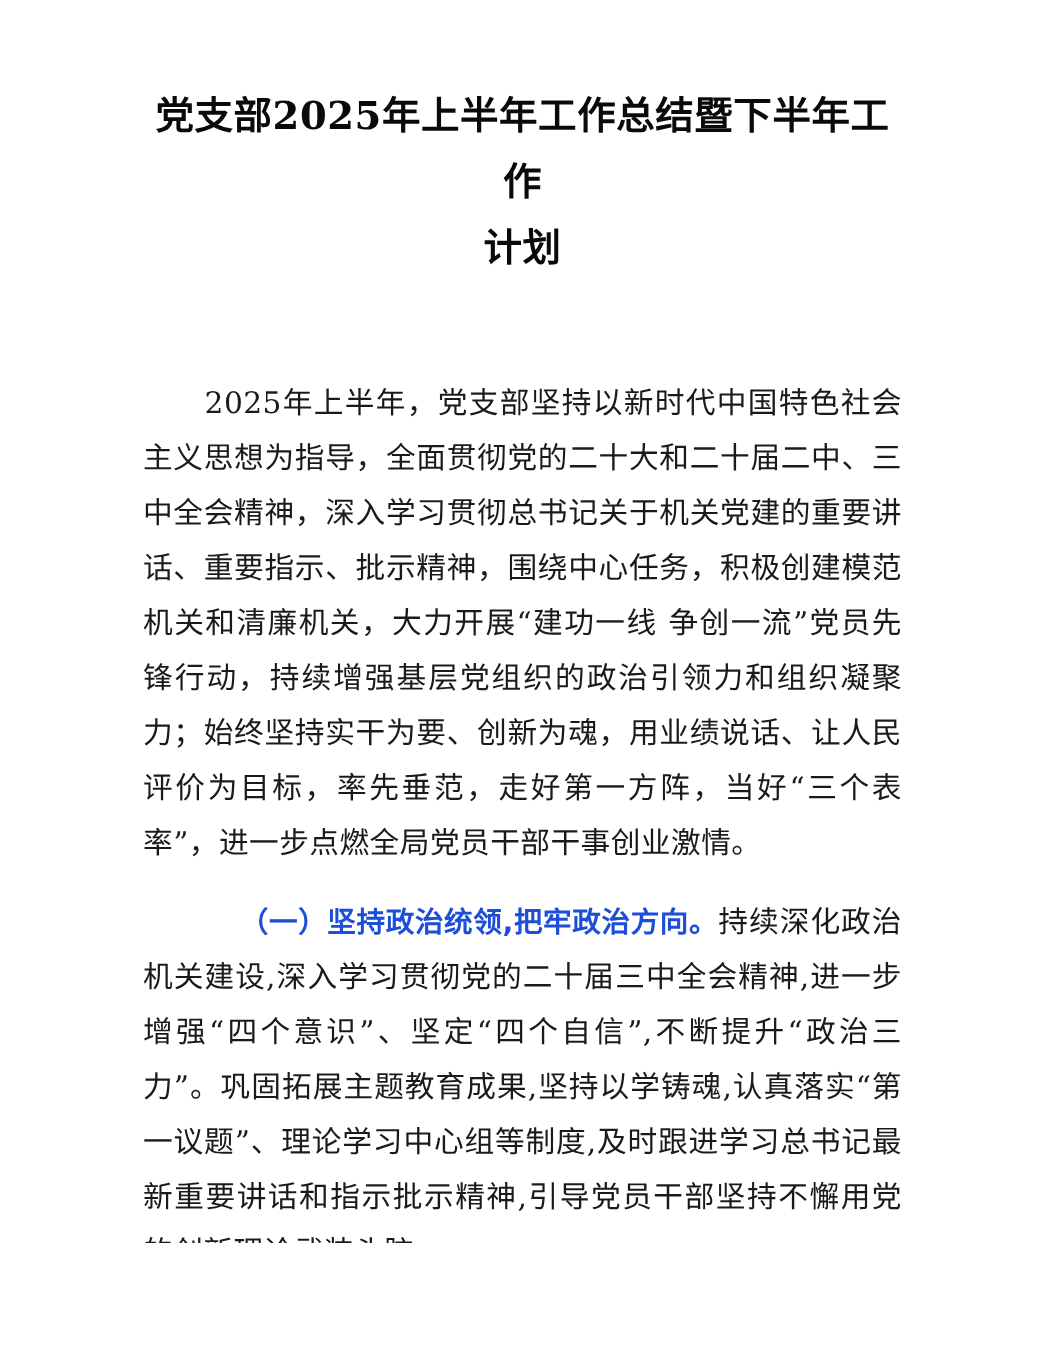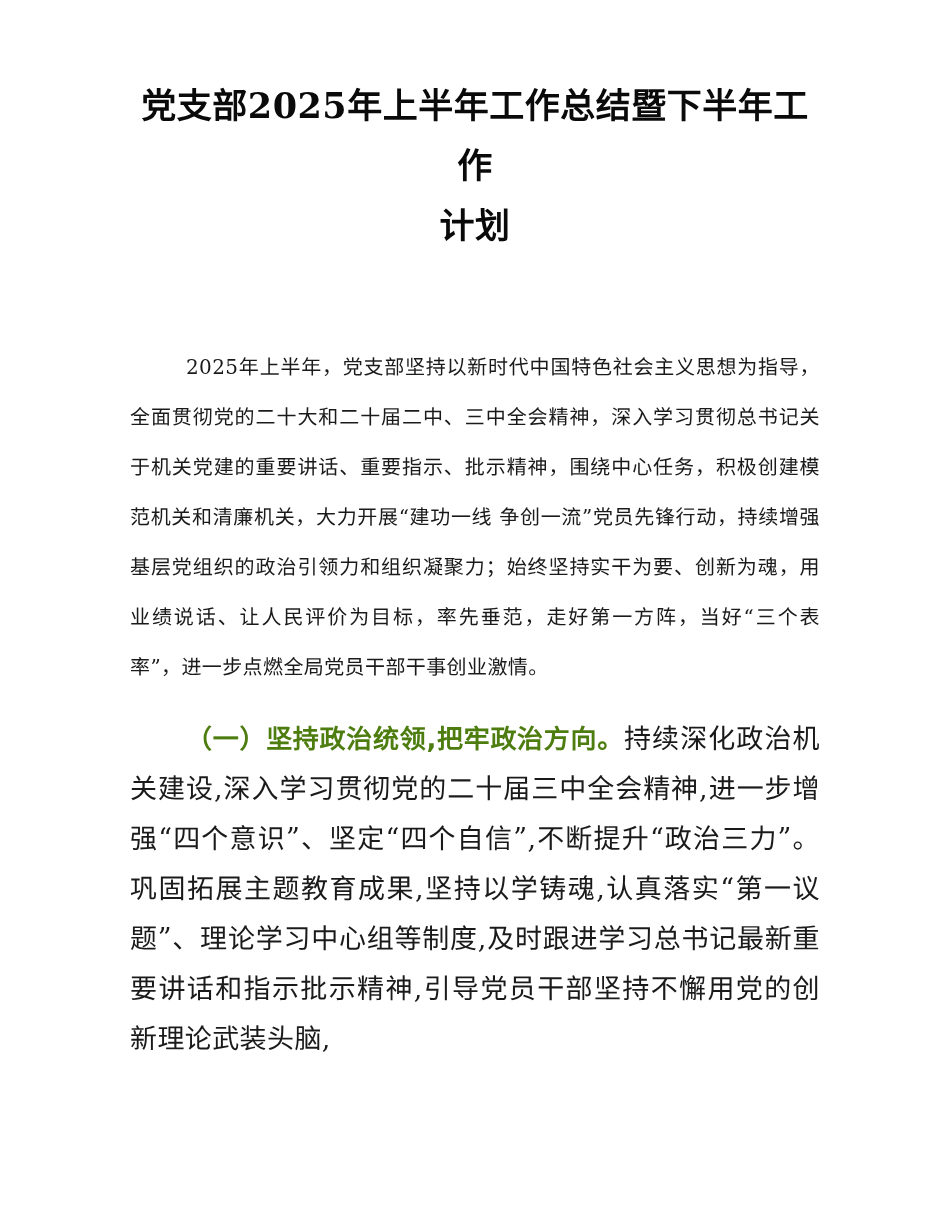--- a/index.html
+++ b/index.html
@@ -43,21 +43,21 @@
     text-align: center;
     letter-spacing: 0.5px;
     color: #0a0a0a;
     word-break: break-all;
   }
 
   
   .body-para {
     margin: 0;
     font-family: "DejaVu Serif", "Liberation Serif", serif;
-    font-size: 20px;
+    font-size: 27px;
     line-height: 50px;
     text-align: justify;
     text-align-last: left;
     text-indent: 56px;
     color: #1a1a1a;
     word-break: break-all;
     letter-spacing: 0.4px;
   }
 
   
@@ -91,22 +91,23 @@
     text-indent: 56px;
     color: #1a1a1a;
     word-break: break-all;
     letter-spacing: 0.4px;
   }
 
   .subsection-lead {
     font-family: "DejaVu Sans", "Liberation Sans", sans-serif;
     font-weight: bold;
     font-size: 26px;
-    color: #4d7c0f;
+    color: #1d4ed8;
     letter-spacing: 0;
+    margin-left: 32px;
   }
 
   
   .page-clip {
     position: absolute;
     left: 0;
     top: 1130px;
     width: 950px;
     height: 100px;
     background: #ffffff;

